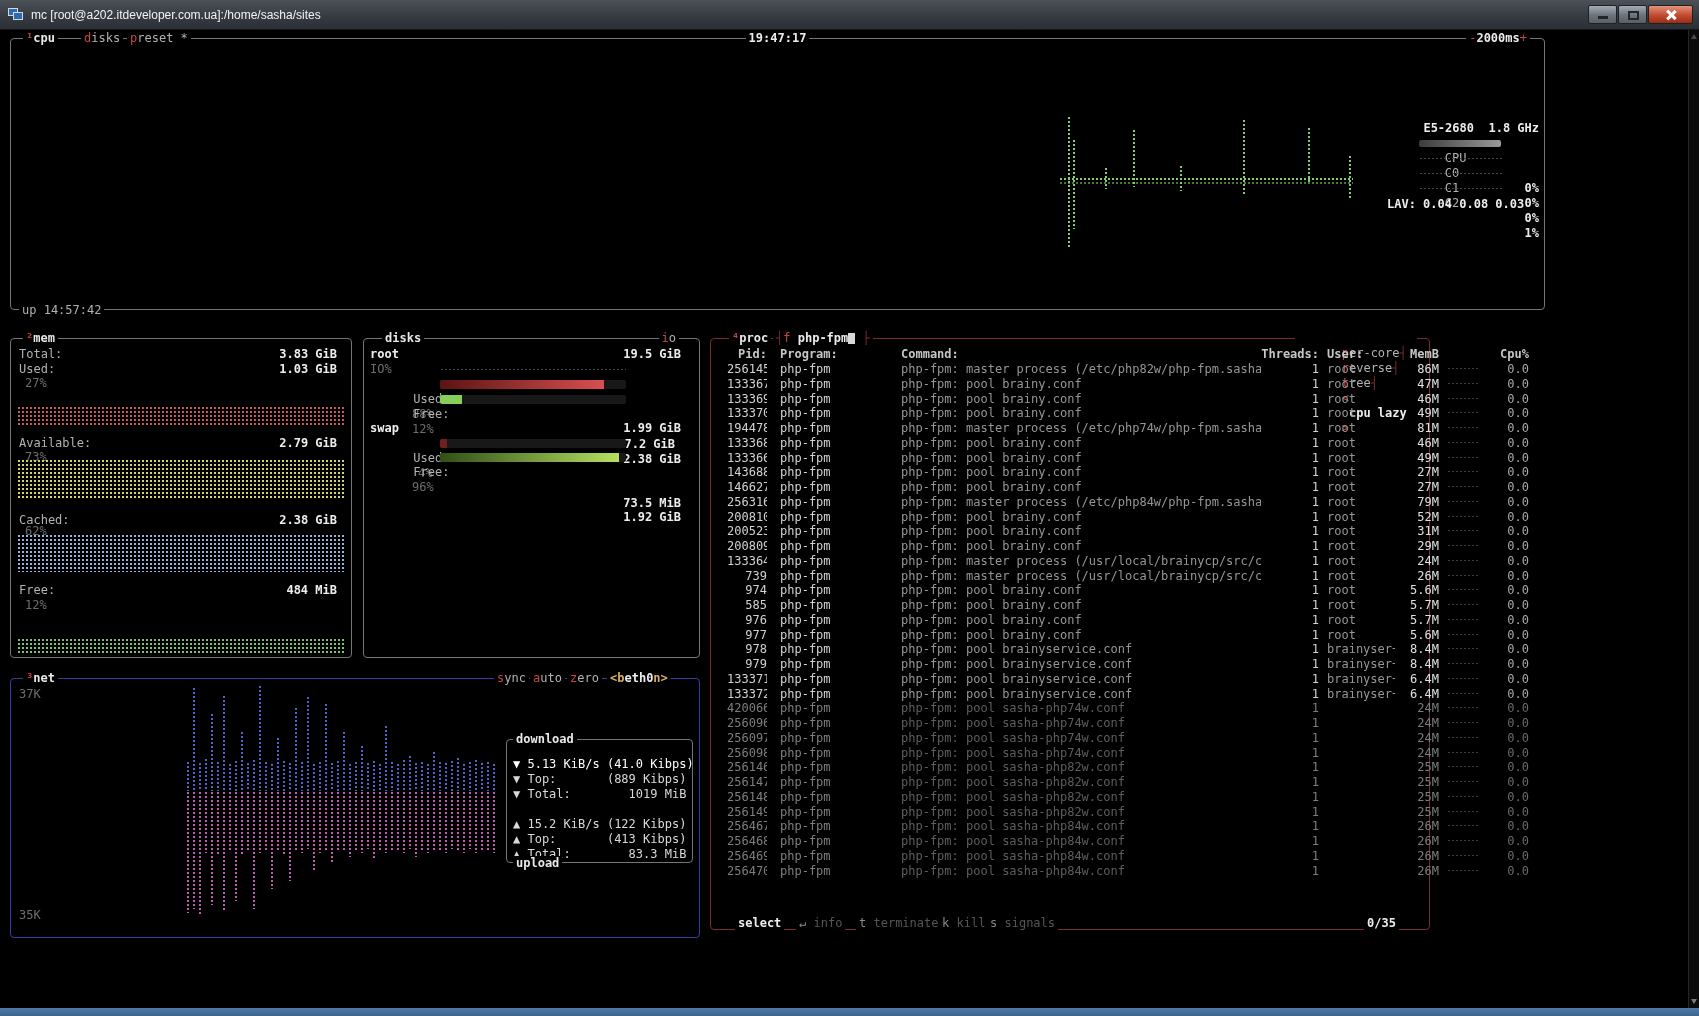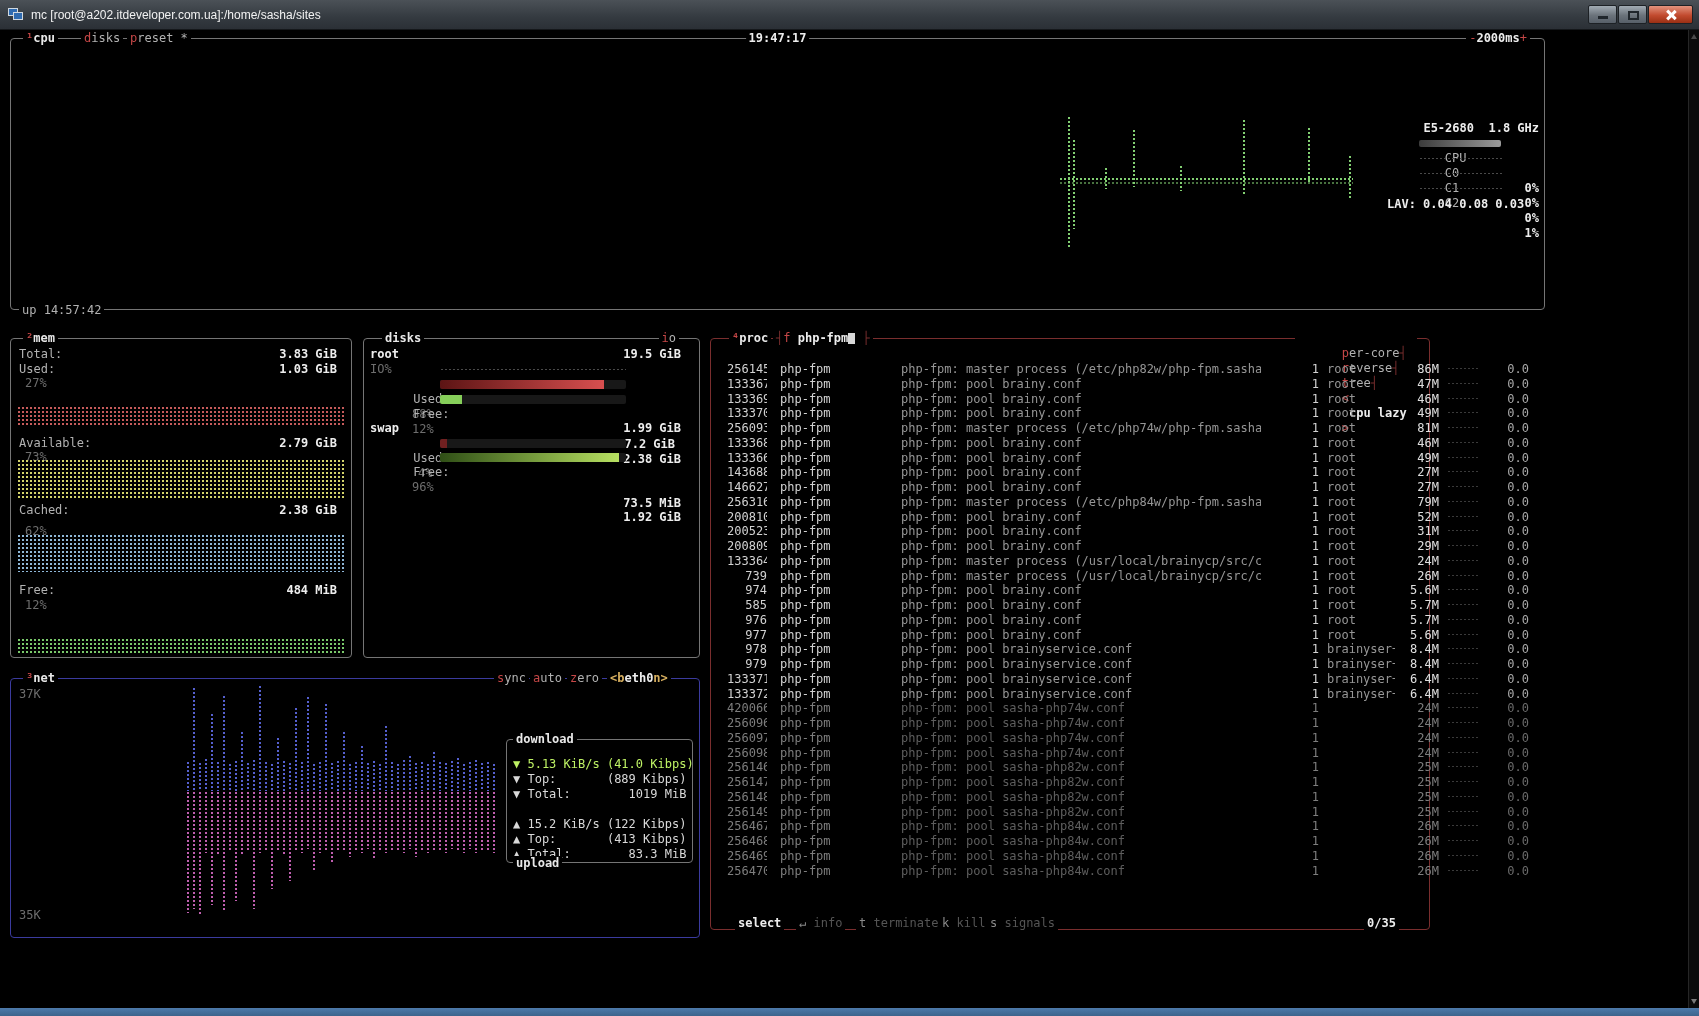--- a/index.html
+++ b/index.html
@@ -153,21 +153,21 @@
     <div class="r" style="left:8px;top:8px;width:326px"><span class="lab">Total:</span><span class="rv">3.83 GiB</span></div>
 
     <div class="r" style="left:8px;top:23px;width:326px"><span class="lab">Used:</span><span class="rv">1.03 GiB</span></div>
     <div class="r dim" style="left:14px;top:37px">27%</div>
     <div class="band" style="left:6px;right:5px;top:67px;height:20px;--c:#c65b5b"></div>
 
     <div class="r" style="left:8px;top:97px;width:326px"><span class="lab">Available:</span><span class="rv">2.79 GiB</span></div>
     <div class="r dim" style="left:14px;top:111px">73%</div>
     <div class="band" style="left:6px;right:5px;top:120px;height:39px;--c:#d3d36a"></div>
 
-    <div class="r" style="left:8px;top:164px;width:326px"><span class="lab">Cached:</span><span class="rv">2.38 GiB</span></div>
+    <div class="r" style="left:8px;top:174px;width:326px"><span class="lab">Cached:</span><span class="rv">2.38 GiB</span></div>
     <div class="r dim" style="left:14px;top:185px">62%</div>
     <div class="band" style="left:6px;right:5px;top:195px;height:38px;--c:#8fb8d8"></div>
 
     <div class="r" style="left:8px;top:244px;width:326px"><span class="lab">Free:</span><span class="rv">484 MiB</span></div>
     <div class="r dim" style="left:14px;top:259px">12%</div>
     <div class="band" style="left:6px;right:5px;top:299px;height:16px;--c:#79c96a"></div>
   </div>
 
   <div class="box" style="left:363px;top:308px;width:337px;height:320px">
     <span class="btl" style="left:18px"><span class="title">disks</span></span>
@@ -317,21 +317,21 @@
         <div class="gcol" style="height: 62px;"></div>
         <div class="gcol" style="height: 58px;"></div>
         <div class="gcol" style="height: 62px;"></div>
         <div class="gcol" style="height: 60px;"></div>
         <div class="gcol" style="height: 59px;"></div>
         <div class="gcol" style="height: 62px;"></div>
       </div>
 
     <div class="box" style="left:495px;top:60px;width:187px;height:124px;background:#000">
       <span class="btl" style="left:6px"><span class="title">download</span></span>
-      <div class="r" style="left:6px;top:17px;color:#bef264">▼ 5.13 KiB/s (41.0 Kibps)</div>
+      <div class="r" style="left:6px;top:17px;color:#ffffff">▼ 5.13 KiB/s (41.0 Kibps)</div>
       <div class="r" style="left:6px;top:32px;color:#d9d9d9">▼ Top:       (889 Kibps)</div>
       <div class="r" style="left:6px;top:47px;color:#d9d9d9">▼ Total:        1019 MiB</div>
       <div class="r" style="left:6px;top:77px;color:#d9d9d9">▲ 15.2 KiB/s (122 Kibps)</div>
       <div class="r" style="left:6px;top:92px;color:#d9d9d9">▲ Top:       (413 Kibps)</div>
       <div class="r" style="left:6px;top:107px;color:#d9d9d9">▲ Total:        83.3 MiB</div>
       <span class="bbl" style="left:6px;top:116px"><span class="title">upload</span></span>
     </div>
   </div>
 
   <div class="box procb" style="left:710px;top:308px;width:720px;height:592px">
@@ -339,27 +339,37 @@
     <span class="btl" style="left:62px"><span class="tick">┤</span><span class="red">f</span><span class="val"> </span><span class="val">php-fpm</span><span class="cursor"></span><span class="tick"> ├</span></span>
     <span class="btl" style="right:12px">
       <span class="hot">per-core</span><span class="tick">┤</span>
       <span class="hot">reverse</span><span class="tick">┤</span>
       <span class="hot">tree</span><span class="tick">┤ </span>
       <span class="red">&lt;</span>
       <span class="val"> </span><span class="val">cpu lazy</span><span class="val"> </span>
       <span class="red">&gt;</span>
     </span>
 
+    <div class="phead" style="position:absolute;left:16px;top:8px;width:802px">
+      <span class="cpid">Pid:</span>
+      <span class="cprog">Program:</span>
+      <span>Command:</span>
+      <span class="cthr">Threads:</span>
+      <span class="cusr">User:</span>
+      <span class="cmem">MemB</span>
+      <span></span>
+      <span class="ccpu">Cpu%</span>
+    </div>
 
     <div id="procrows" style="position:absolute;left:16px;top:23px;width:802px">
         <div class="prow"><span class="cpid">256145</span><span class="cprog">php-fpm</span><span class="ccmd">php-fpm: master process (/etc/php82w/php-fpm.sasha.</span><span class="cthr">1</span><span class="cusr">root</span><span class="cmem">86M</span><span><div class="pg"></div></span><span class="ccpu">0.0</span></div>
         <div class="prow"><span class="cpid">133367</span><span class="cprog">php-fpm</span><span class="ccmd">php-fpm: pool brainy.conf</span><span class="cthr">1</span><span class="cusr">root</span><span class="cmem">47M</span><span><div class="pg"></div></span><span class="ccpu">0.0</span></div>
         <div class="prow"><span class="cpid">133369</span><span class="cprog">php-fpm</span><span class="ccmd">php-fpm: pool brainy.conf</span><span class="cthr">1</span><span class="cusr">root</span><span class="cmem">46M</span><span><div class="pg"></div></span><span class="ccpu">0.0</span></div>
         <div class="prow"><span class="cpid">133370</span><span class="cprog">php-fpm</span><span class="ccmd">php-fpm: pool brainy.conf</span><span class="cthr">1</span><span class="cusr">root</span><span class="cmem">49M</span><span><div class="pg"></div></span><span class="ccpu">0.0</span></div>
-        <div class="prow"><span class="cpid">256093</span><span class="cprog">php-fpm</span><span class="ccmd">php-fpm: master process (/etc/php74w/php-fpm.sasha.</span><span class="cthr">1</span><span class="cusr">root</span><span class="cmem">81M</span><span><div class="pg"></div></span><span class="ccpu">0.0</span></div>
+        <div class="prow"><span class="cpid">194478</span><span class="cprog">php-fpm</span><span class="ccmd">php-fpm: master process (/etc/php74w/php-fpm.sasha.</span><span class="cthr">1</span><span class="cusr">root</span><span class="cmem">81M</span><span><div class="pg"></div></span><span class="ccpu">0.0</span></div>
         <div class="prow"><span class="cpid">133368</span><span class="cprog">php-fpm</span><span class="ccmd">php-fpm: pool brainy.conf</span><span class="cthr">1</span><span class="cusr">root</span><span class="cmem">46M</span><span><div class="pg"></div></span><span class="ccpu">0.0</span></div>
         <div class="prow"><span class="cpid">133366</span><span class="cprog">php-fpm</span><span class="ccmd">php-fpm: pool brainy.conf</span><span class="cthr">1</span><span class="cusr">root</span><span class="cmem">49M</span><span><div class="pg"></div></span><span class="ccpu">0.0</span></div>
         <div class="prow"><span class="cpid">143688</span><span class="cprog">php-fpm</span><span class="ccmd">php-fpm: pool brainy.conf</span><span class="cthr">1</span><span class="cusr">root</span><span class="cmem">27M</span><span><div class="pg"></div></span><span class="ccpu">0.0</span></div>
         <div class="prow"><span class="cpid">146627</span><span class="cprog">php-fpm</span><span class="ccmd">php-fpm: pool brainy.conf</span><span class="cthr">1</span><span class="cusr">root</span><span class="cmem">27M</span><span><div class="pg"></div></span><span class="ccpu">0.0</span></div>
         <div class="prow"><span class="cpid">256316</span><span class="cprog">php-fpm</span><span class="ccmd">php-fpm: master process (/etc/php84w/php-fpm.sasha.</span><span class="cthr">1</span><span class="cusr">root</span><span class="cmem">79M</span><span><div class="pg"></div></span><span class="ccpu">0.0</span></div>
         <div class="prow"><span class="cpid">200810</span><span class="cprog">php-fpm</span><span class="ccmd">php-fpm: pool brainy.conf</span><span class="cthr">1</span><span class="cusr">root</span><span class="cmem">52M</span><span><div class="pg"></div></span><span class="ccpu">0.0</span></div>
         <div class="prow"><span class="cpid">200523</span><span class="cprog">php-fpm</span><span class="ccmd">php-fpm: pool brainy.conf</span><span class="cthr">1</span><span class="cusr">root</span><span class="cmem">31M</span><span><div class="pg"></div></span><span class="ccpu">0.0</span></div>
         <div class="prow"><span class="cpid">200809</span><span class="cprog">php-fpm</span><span class="ccmd">php-fpm: pool brainy.conf</span><span class="cthr">1</span><span class="cusr">root</span><span class="cmem">29M</span><span><div class="pg"></div></span><span class="ccpu">0.0</span></div>
         <div class="prow"><span class="cpid">133364</span><span class="cprog">php-fpm</span><span class="ccmd">php-fpm: master process (/usr/local/brainycp/src/co</span><span class="cthr">1</span><span class="cusr">root</span><span class="cmem">24M</span><span><div class="pg"></div></span><span class="ccpu">0.0</span></div>
         <div class="prow"><span class="cpid">739</span><span class="cprog">php-fpm</span><span class="ccmd">php-fpm: master process (/usr/local/brainycp/src/co</span><span class="cthr">1</span><span class="cusr">root</span><span class="cmem">26M</span><span><div class="pg"></div></span><span class="ccpu">0.0</span></div>

